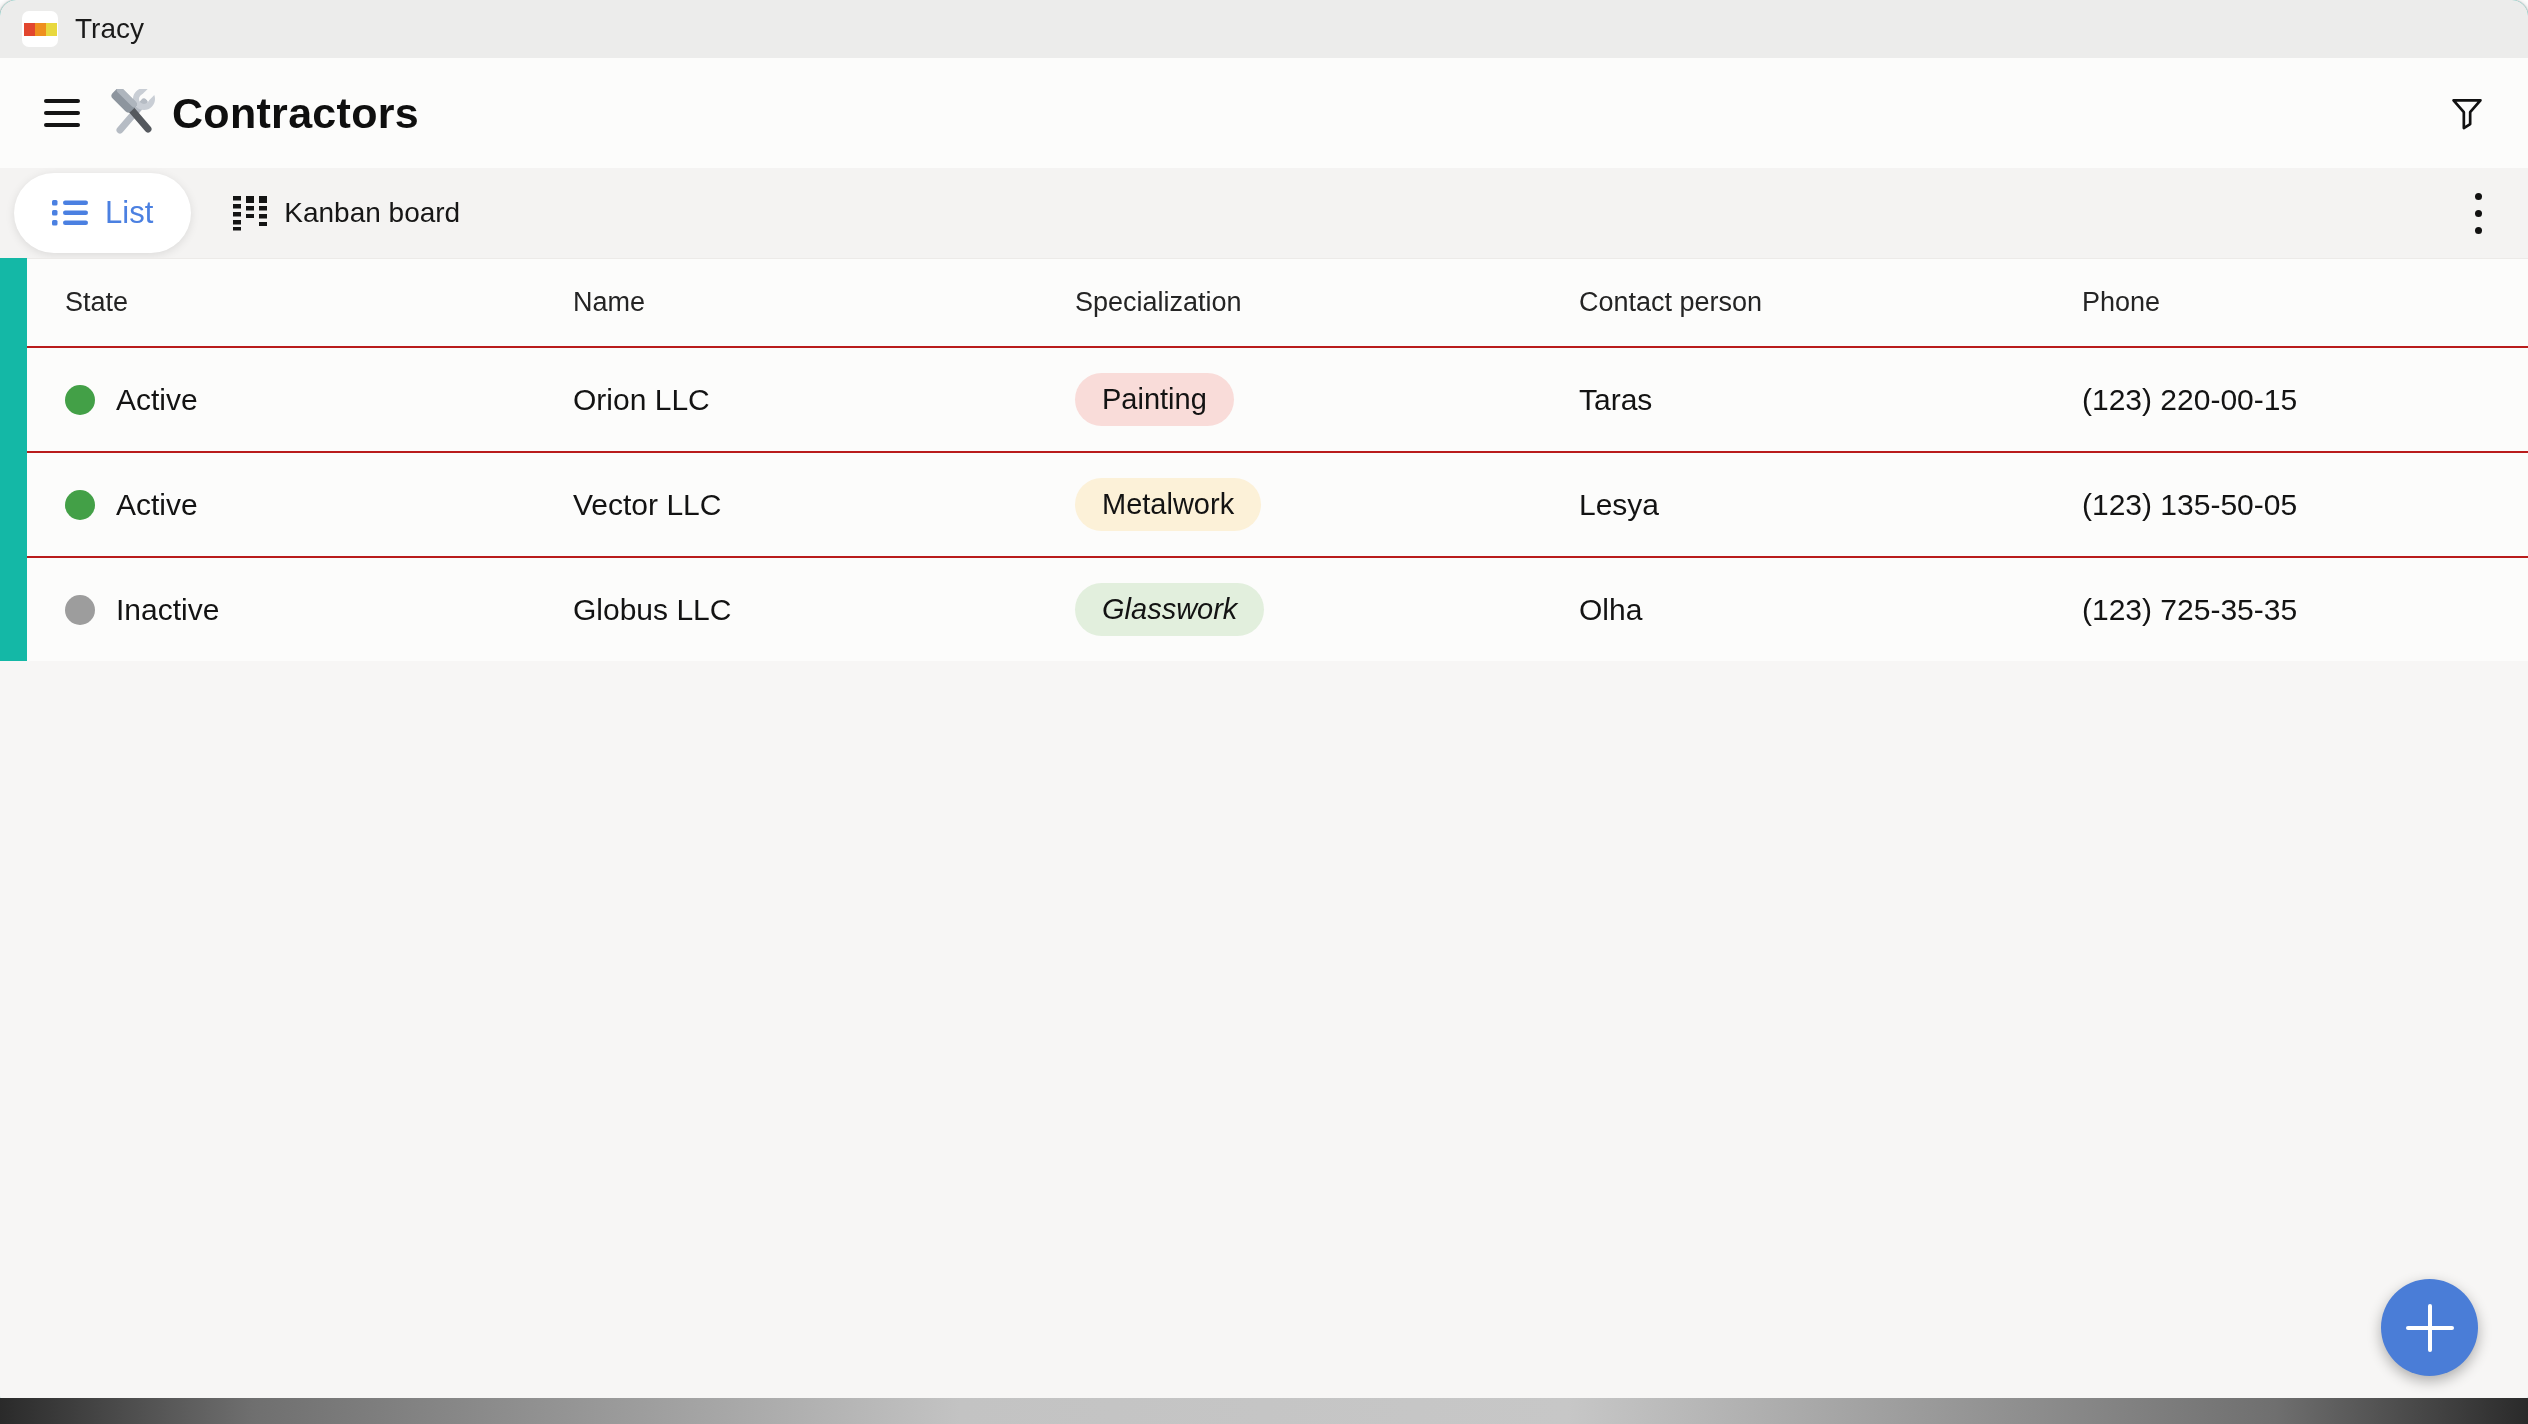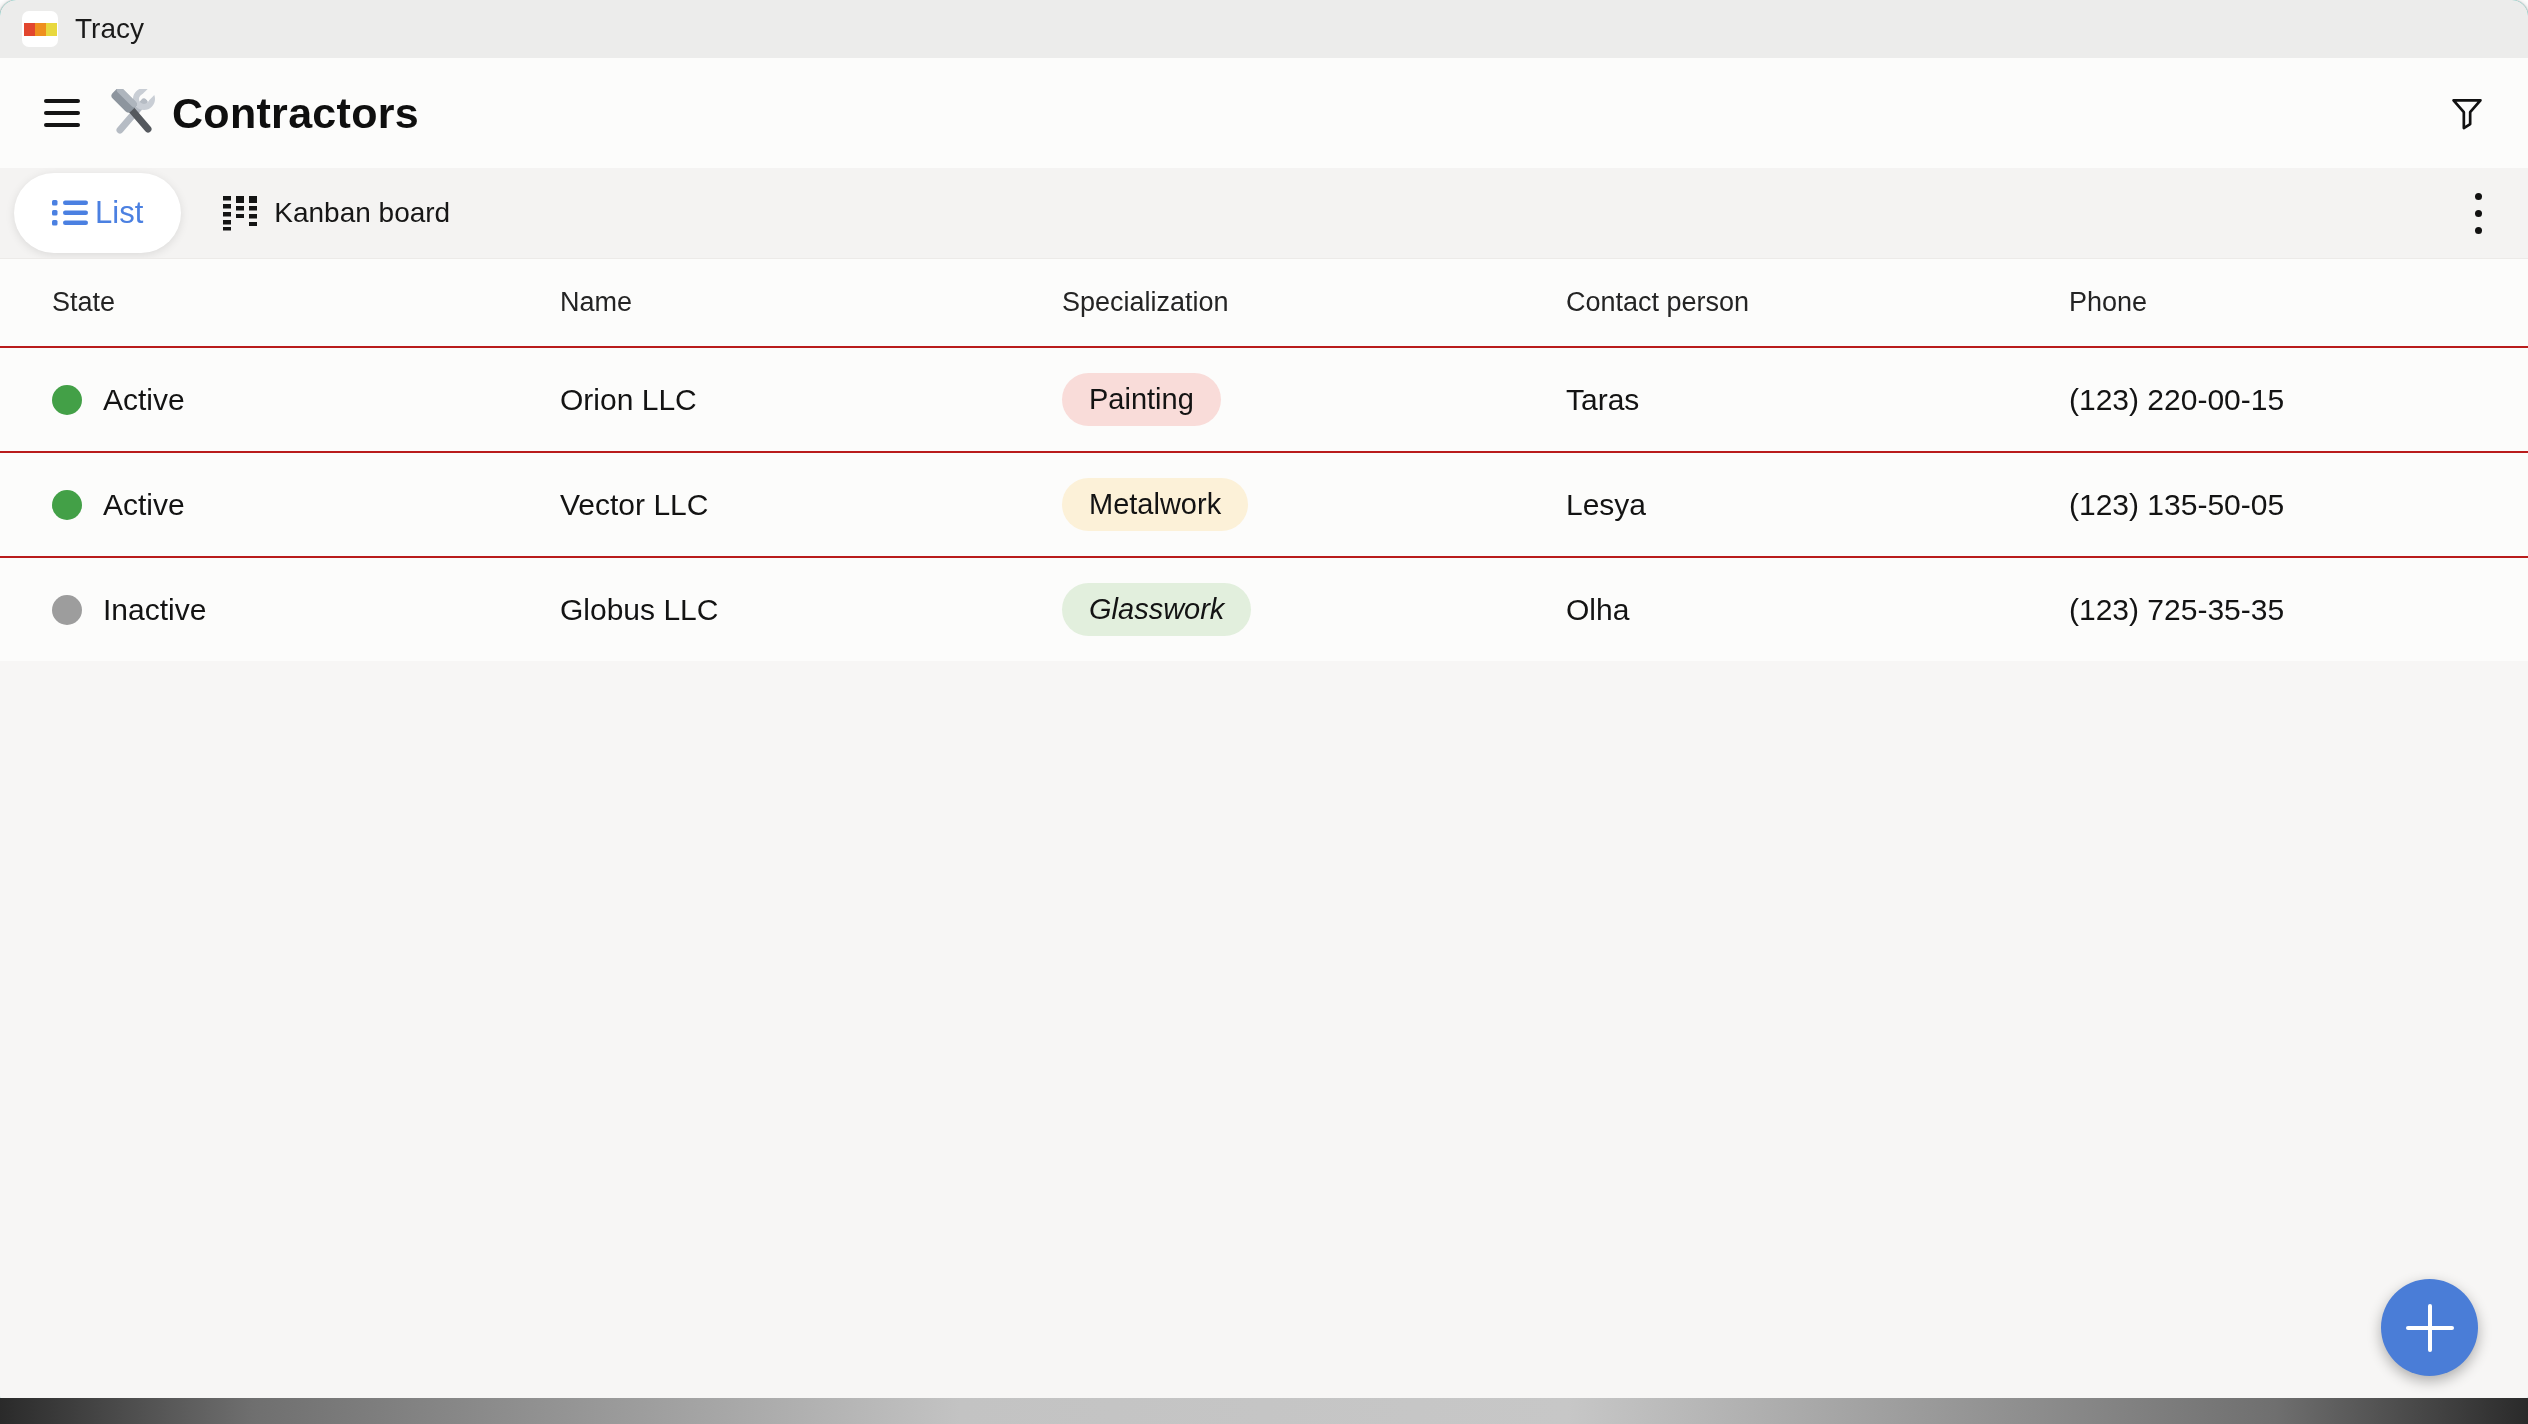--- a/index.html
+++ b/index.html
@@ -42,34 +42,34 @@
   .title-group{display:flex;align-items:center;gap:14px;margin-left:30px;}
   .page-title{font-size:43px;font-weight:bold;color:#0f0f0f;letter-spacing:0.3px;}
   .filter-btn{margin-left:auto;cursor:pointer;display:flex;align-items:center;}
   
   .tabs-row{
     height:90px;flex:0 0 90px;background:#f4f3f2;
     display:flex;align-items:center;padding:0 40px 0 14px;
   }
   .tab-pill{
     height:80px;background:#ffffff;border-radius:42px;
-    display:flex;align-items:center;gap:7px;padding:0 38px;
+    display:flex;align-items:center;gap:17px;padding:0 38px;
     box-shadow:0 2px 10px rgba(0,0,0,0.10);
     color:#4b80e1;font-size:31px;cursor:pointer;
   }
   .tab-kanban{
     display:flex;align-items:center;gap:17px;margin-left:42px;
     color:#161616;font-size:28px;cursor:pointer;
   }
   .kebab{margin-left:auto;display:flex;flex-direction:column;gap:10px;cursor:pointer;padding:6px;}
   .kebab i{width:7px;height:7px;border-radius:50%;background:#111;}
   
   .grid-cols{
     display:grid;grid-template-columns:508px 502px 504px 503px auto;
-    align-items:center;padding-left:52px;
+    align-items:center;padding-left:38px;margin-left:27px;
   }
   .table-header{
     height:87px;flex:0 0 87px;background:#fcfcfb;
     border-top:1px solid #eceae8;
     color:#242424;font-size:27px;
   }
   .trow{
     height:103px;flex:0 0 103px;background:#fcfcfb;
     border-top:2px solid #b91c1c;
     font-size:30px;color:#131313;cursor:pointer;

